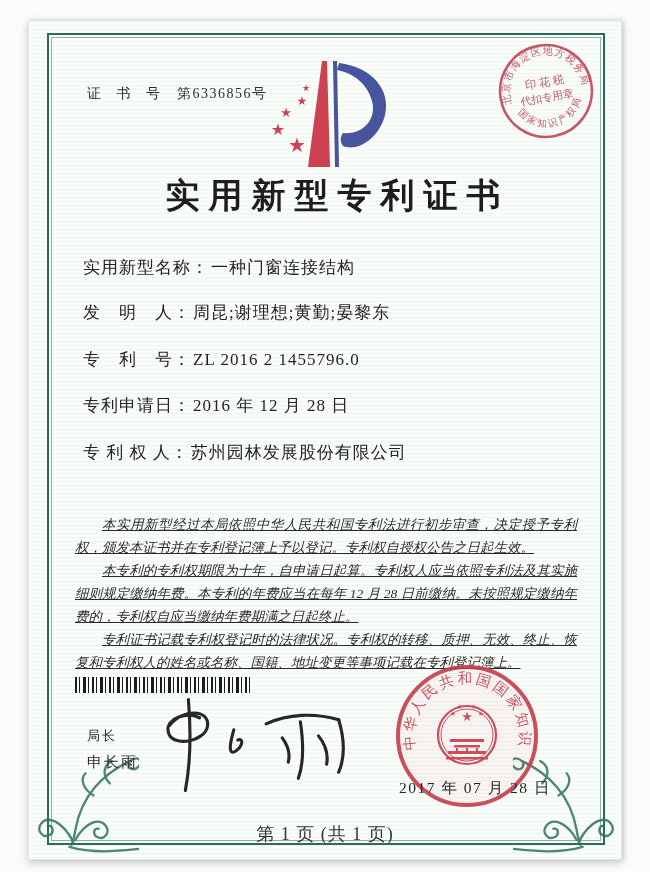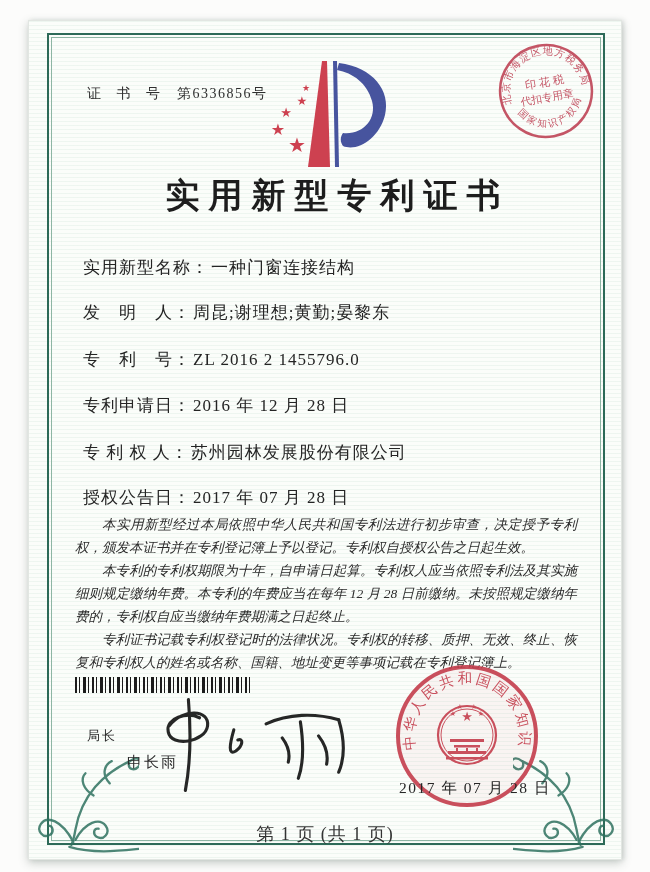--- a/index.html
+++ b/index.html
@@ -37,34 +37,34 @@
   .field { position:absolute; left:54px; font-size:17px; color:#242424;
            letter-spacing:1px; white-space:nowrap; }
   .field .flabel { color:#242424; }
   .field .fvalue { margin-left:2px; }
   .f0 { top:235px; } .f1 { top:280px; } .f2 { top:327px; }
   .f3 { top:373px; } .f4 { top:420px;text-align:center; } .f5 { top:465px; }
 
   .body-text { position:absolute; left:46px; top:492px; width:502px;
                font-size:13.5px; line-height:23px; color:#2b2b2b;
                text-align:justify; font-style:italic; }
-  .body-text p { text-indent:2em; }
+  .body-text p { text-indent:2em;text-decoration:underline; }
 
   .barcode { position:absolute; left:46px; top:656px; width:178px; height:16px;
              background:
                repeating-linear-gradient(90deg,
                  #1c1c1c 0 2px, transparent 2px 4px,
                  #1c1c1c 4px 5px, transparent 5px 8px,
                  #1c1c1c 8px 11px, transparent 11px 13px,
                  #1c1c1c 13px 14px, transparent 14px 17px); }
 
   .signer-title { position:absolute; left:58px; top:706px; font-size:13px;
                   color:#2a2a2a; letter-spacing:2px; }
   .signer-name  { position:absolute; left:58px; top:732px; font-size:15px;
-                  color:#2a2a2a; letter-spacing:2px;margin-left:40px; }
+                  color:#2a2a2a; letter-spacing:2px; }
 
   .signature { position:absolute; left:112px; top:674px; width:232px; height:102px; }
 
   .seal { position:absolute; left:363px; top:640px; width:150px; height:150px;
           opacity:.9; z-index:4; }
   .seal-date { position:absolute; left:370px; top:757px; font-size:15.5px;
                color:#262626; letter-spacing:1.5px; z-index:6; white-space:nowrap; }
 
   .footer { position:absolute; left:0; right:0; top:801px; text-align:center;
             font-size:18px; color:#333; letter-spacing:1px; }
@@ -150,23 +150,20 @@
     <span class="flabel">发　明　人：</span><span class="fvalue">周昆;谢理想;黄勤;晏黎东</span>
   </div>
   <div class="field f2">
     <span class="flabel">专　利　号：</span><span class="fvalue">ZL 2016 2 1455796.0</span>
   </div>
   <div class="field f3">
     <span class="flabel">专利申请日：</span><span class="fvalue">2016 年 12 月 28 日</span>
   </div>
   <div class="field f4">
     <span class="flabel">专 利 权 人：</span><span class="fvalue">苏州园林发展股份有限公司</span>
-  </div>
-  <div class="field f5">
-    <span class="flabel">授权公告日：</span><span class="fvalue">2017 年 07 月 28 日</span>
   </div>
 
   <div class="body-text">
     <p>本实用新型经过本局依照中华人民共和国专利法进行初步审查，决定授予专利权，颁发本证书并在专利登记簿上予以登记。专利权自授权公告之日起生效。</p>
     <p>本专利的专利权期限为十年，自申请日起算。专利权人应当依照专利法及其实施细则规定缴纳年费。本专利的年费应当在每年 12 月 28 日前缴纳。未按照规定缴纳年费的，专利权自应当缴纳年费期满之日起终止。</p>
     <p>专利证书记载专利权登记时的法律状况。专利权的转移、质押、无效、终止、恢复和专利权人的姓名或名称、国籍、地址变更等事项记载在专利登记簿上。</p>
   </div>
 
   <div class="barcode"></div>
 

